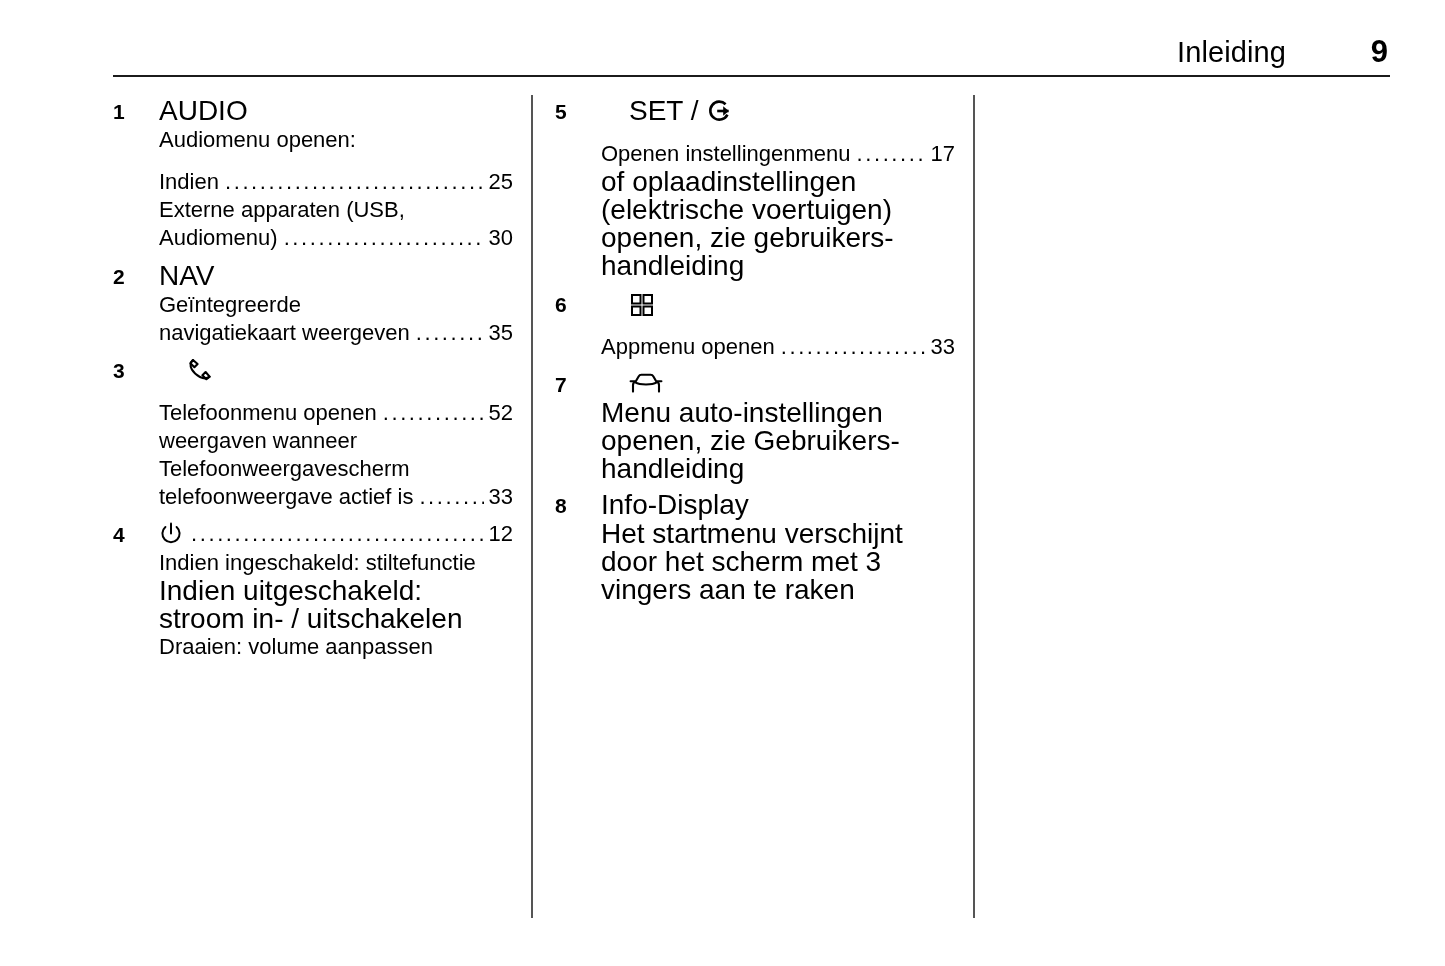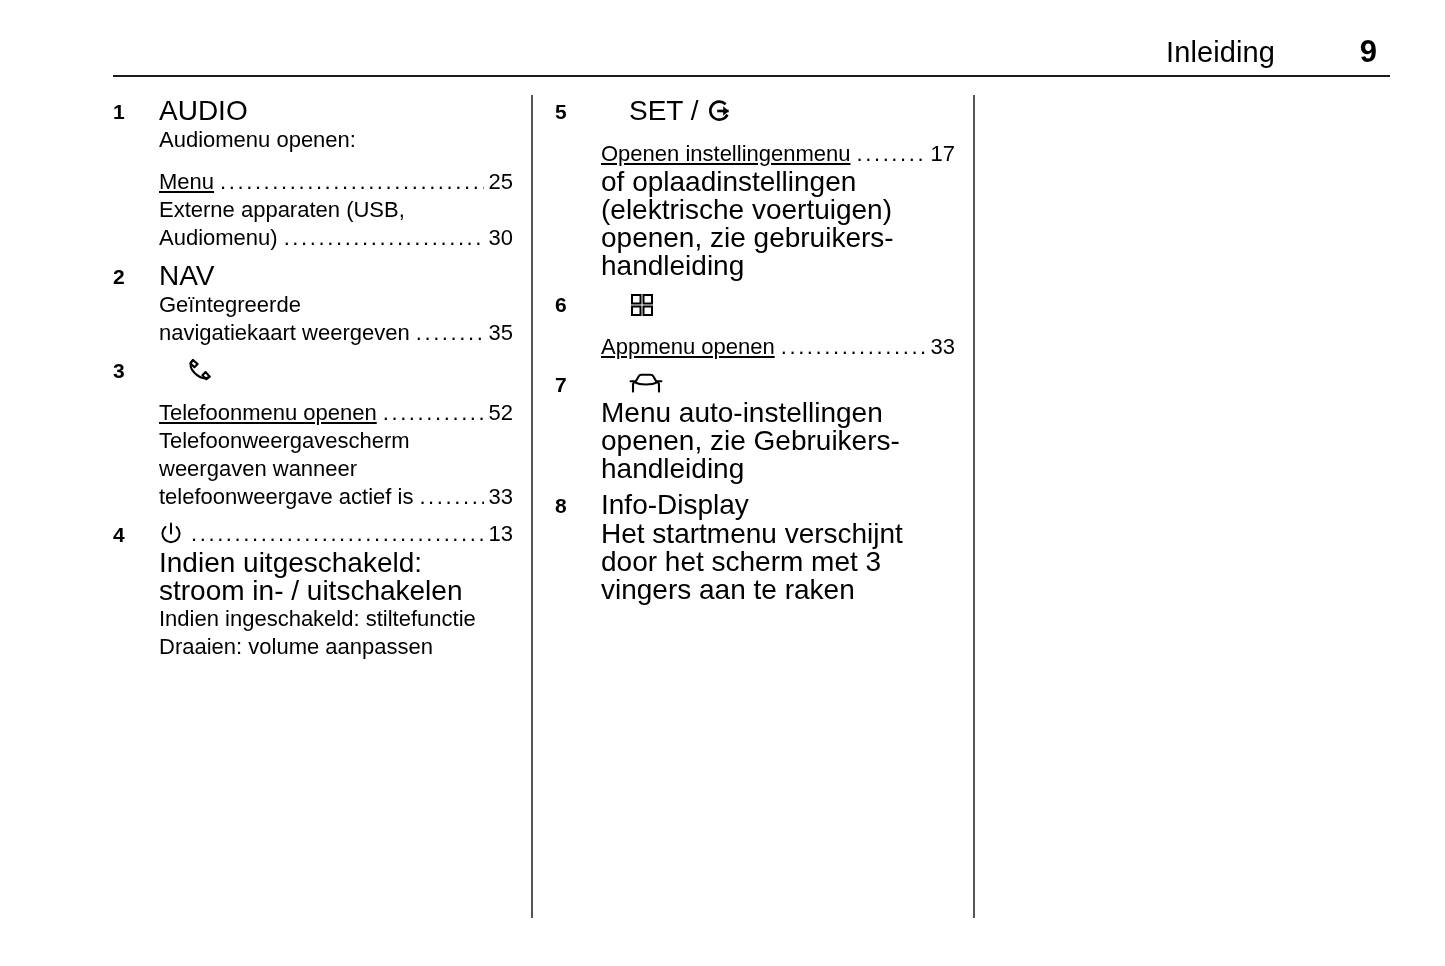--- a/index.html
+++ b/index.html
@@ -12,21 +12,21 @@
     height: 966px;
     font-family: "Liberation Sans", sans-serif;
     color: #000000;
     position: relative;
     overflow: hidden;
   }
 
   
   .page-header {
     position: absolute;
-    left: 100px;
+    left: 111px;
     top: 34px;
     width: 1277px;
     display: flex;
     justify-content: flex-end;
     align-items: baseline;
   }
   .header-title {
     font-size: 29px;
     font-weight: 400;
     letter-spacing: 0.1px;
@@ -105,21 +105,20 @@
   
   .leader-row {
     display: flex;
     align-items: baseline;
     font-size: 22px;
     line-height: 28px;
     margin-top: 14px;
   }
   .leader-row .lr-text {
     white-space: nowrap;
-    text-decoration: underline;
   }
   .leader-row .lr-dots {
     flex: 1 1 auto;
     overflow: hidden;
     white-space: nowrap;
     letter-spacing: 2.6px;
     margin: 0 2px 0 6px;
     font-size: 22px;
   }
   .leader-row .lr-num {
@@ -205,21 +204,21 @@
   <div class="col-divider d2"></div>
 
   <div class="column c1">
 
     <div class="entry" style="margin-top:0px;">
       <div class="entry-num">1</div>
       <div class="entry-body">
         <div class="entry-title">AUDIO</div>
         <div class="para">Audiomenu openen:</div>
         <div class="leader-row">
-          <span class="lr-text">Menu</span>
+          <span class="lr-text">Indien</span>
           <span class="lr-dots">................................................................................................</span>
           <span class="lr-num">25</span>
         </div>
         <div class="leader-block">
           <div class="lb-line">Externe apparaten (USB,</div>
           <div class="lb-last">
             <span class="lr-text">Audiomenu)</span>
             <span class="lr-dots">................................................................................................</span>
             <span class="lr-num">30</span>
           </div>
@@ -253,49 +252,49 @@
               <path d="M22.6 19.6 L18.6 15.0 L15.4 18.2 L19.4 22.2 Z" fill="none" stroke="#000" stroke-width="2.1" stroke-linejoin="round"></path>
             </svg>
           </span>
         </div>
         <div class="leader-row">
           <span class="lr-text">Telefoonmenu openen</span>
           <span class="lr-dots">................................................................................................</span>
           <span class="lr-num">52</span>
         </div>
         <div class="leader-block">
+          <div class="lb-line">weergaven wanneer</div>
           <div class="lb-line">Telefoonweergavescherm</div>
-          <div class="lb-line">weergaven wanneer</div>
           <div class="lb-last">
             <span class="lr-text">telefoonweergave actief is</span>
             <span class="lr-dots">................................................................................................</span>
             <span class="lr-num">33</span>
           </div>
         </div>
       </div>
     </div>
 
     <div class="entry" style="margin-top:7px;">
       <div class="entry-num">4</div>
       <div class="entry-body">
         <div class="icon-leader-row">
           <span class="icon-inline">
             <svg width="24" height="26" viewBox="0 0 24 26">
               <path d="M6.4 6.0 A8.6 8.6 0 1 0 17.6 6.0" fill="none" stroke="#000" stroke-width="2" stroke-linecap="round"></path>
               <line x1="12" y1="2.4" x2="12" y2="12.4" stroke="#000" stroke-width="2" stroke-linecap="round"></line>
             </svg>
           </span>
           <span class="lr-dots">................................................................................................</span>
-          <span class="lr-num">13</span>
-        </div>
+          <span class="lr-num">12</span>
+        </div>
+        <div class="para">Indien ingeschakeld: stiltefunctie</div>
         <div class="para multiline">
           <div class="ml-line">Indien uitgeschakeld:</div>
           <div class="ml-line">stroom in- / uitschakelen</div>
         </div>
-        <div class="para">Indien ingeschakeld: stiltefunctie</div>
         <div class="para">Draaien: volume aanpassen</div>
       </div>
     </div>
 
   </div>
 
   <div class="column c2">
 
     <div class="entry" style="margin-top:0px;">
       <div class="entry-num">5</div>

